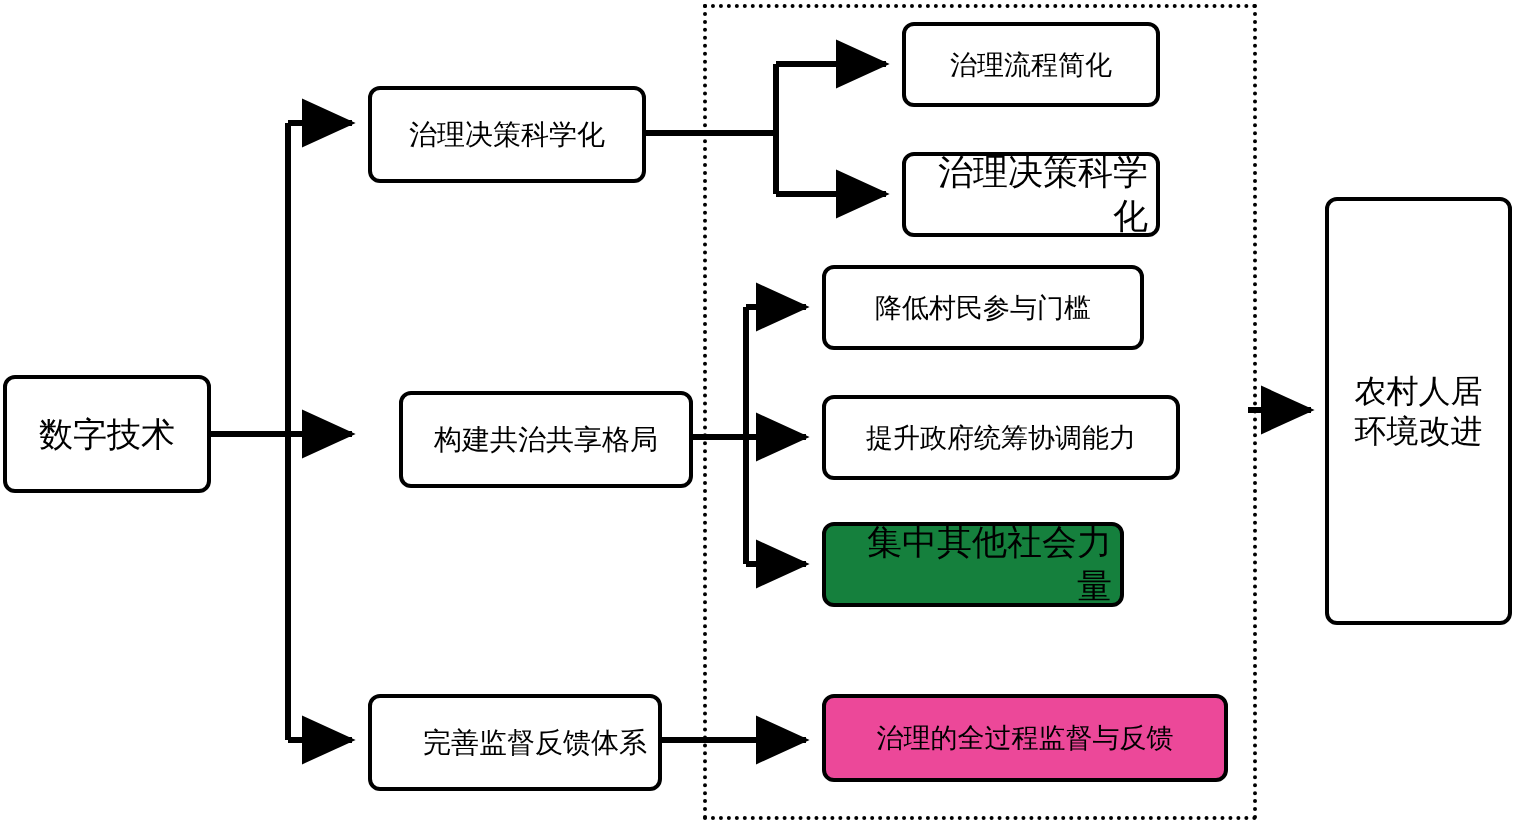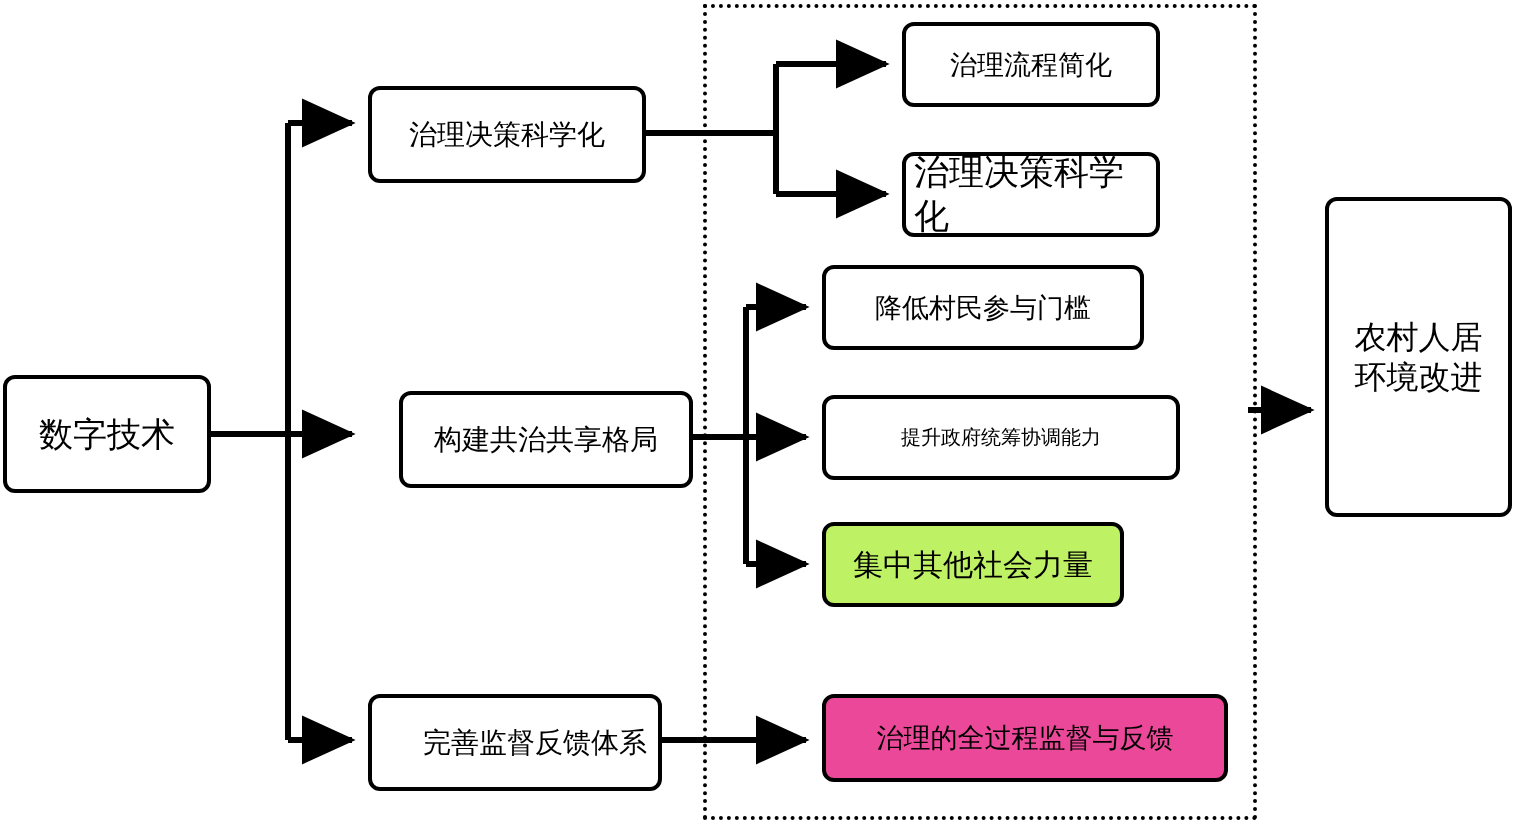--- a/index.html
+++ b/index.html
@@ -17,21 +17,21 @@
   }
   .node {
     position: absolute;
     box-sizing: border-box;
     border: 4px solid #000000;
     border-radius: 12px;
     background: #ffffff;
     display: flex;
     align-items: center;
     justify-content: center;
-    text-align: left;
+    text-align: right;
     color: #000000;
     font-weight: 400;
     line-height: 1.25;
     z-index: 3;
   }
   .node .label {
     display: block;
     padding: 0 8px;
     white-space: pre-line;
   }
@@ -121,28 +121,28 @@
 
   <div class="node" id="node-l2-0" style="left: 902px; top: 22px; width: 258px; height: 85px; font-size: 27px; border-color: rgb(0, 0, 0); background: rgb(255, 255, 255);">
     <span class="label">治理流程简化</span>
   </div>
   <div class="node" id="node-l2-1" style="left: 902px; top: 152px; width: 258px; height: 85px; font-size: 35px; border-color: rgb(0, 0, 0); background: rgb(255, 255, 255);">
     <span class="label">治理决策科学化</span>
   </div>
   <div class="node" id="node-l2-2" style="left: 822px; top: 265px; width: 322px; height: 85px; font-size: 27px; border-color: rgb(0, 0, 0); background: rgb(255, 255, 255);">
     <span class="label">降低村民参与门槛</span>
   </div>
-  <div class="node" id="node-l2-3" style="left: 822px; top: 395px; width: 358px; height: 85px; font-size: 20px; border-color: rgb(0, 0, 0); background: rgb(255, 255, 255);">
+  <div class="node" id="node-l2-3" style="left: 822px; top: 395px; width: 358px; height: 85px; font-size: 27px; border-color: rgb(0, 0, 0); background: rgb(255, 255, 255);">
     <span class="label">提升政府统筹协调能力</span>
   </div>
-  <div class="node" id="node-l2-4" style="left: 822px; top: 522px; width: 302px; height: 85px; font-size: 30px; border-color: rgb(0, 0, 0); background: #bef264;">
+  <div class="node" id="node-l2-4" style="left: 822px; top: 522px; width: 302px; height: 85px; font-size: 35px; border-color: rgb(0, 0, 0); background: #15803d;">
     <span class="label">集中其他社会力量</span>
   </div>
   <div class="node" id="node-l2-5" style="left: 822px; top: 694px; width: 406px; height: 88px; font-size: 27px; border-color: rgb(0, 0, 0); background: #ec4899;">
     <span class="label">治理的全过程监督与反馈</span>
   </div>
 
-  <div class="node" id="node-outcome" style="left: 1325px; top: 197px; width: 187px; height: 320px; font-size: 32px; border-color: rgb(0, 0, 0); background: rgb(255, 255, 255);">
+  <div class="node" id="node-outcome" style="left: 1325px; top: 197px; width: 187px; height: 428px; font-size: 32px; border-color: rgb(0, 0, 0); background: rgb(255, 255, 255);">
     <span class="label">农村人居
 环境改进</span>
   </div>
 
 </div>
 
 </body></html>

